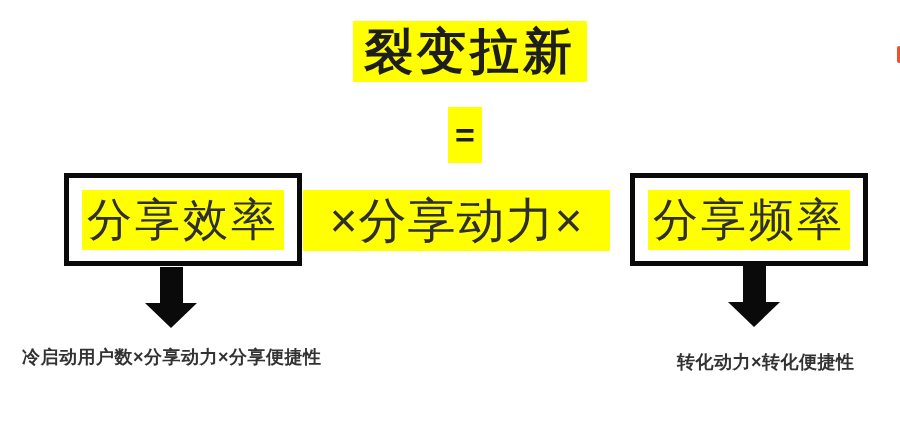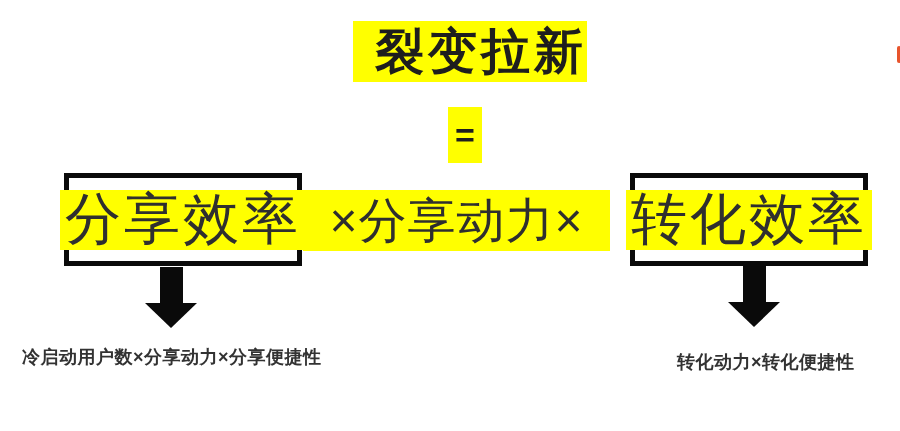--- a/index.html
+++ b/index.html
@@ -17,21 +17,21 @@
     height: 431px;
     background: #ffffff;
     overflow: hidden;
     font-family: "Liberation Sans", "DejaVu Sans", sans-serif;
   }
 
   .title-block {
     position: absolute;
     left: 353px; top: 21px;
     width: 234px; height: 61px;
-    display: flex; align-items: center; justify-content: flex-end;
+    display: flex; align-items: center; justify-content: center;
     background: var(--highlight);
     font-size: 49px;
     font-weight: 900;
     letter-spacing: 4px;
     color: var(--title-color);
     white-space: nowrap;
   }
   .equals-block {
     position: absolute;
     left: 448px; top: 107px;
@@ -51,21 +51,21 @@
     background: #ffffff;
     display: flex; align-items: center; justify-content: center;
   }
   .term-box.left  { left: 64px; }
   .term-box.right { left: 630px; }
   .term-text {
     display: inline-flex; align-items: center; justify-content: center;
     height: 60px;
     padding: 0 5px;
     background: var(--highlight);
-    font-size: 56px;
+    font-size: 45px;
     font-weight: 400;
     letter-spacing: 3px;
     color: var(--text-dark);
     white-space: nowrap;
   }
   .middle-band {
     position: absolute;
     left: 303px; top: 190px;
     width: 307px; height: 61px;
     background: var(--highlight);
@@ -127,21 +127,21 @@
     <span>=</span>
   </div>
 
   <div class="term-box left">
     <span class="term-text">分享效率</span>
   </div>
 
   <div class="middle-band">×分享动力×</div>
 
   <div class="term-box right">
-    <span class="term-text">转化效率</span>
+    <span class="term-text">分享频率</span>
   </div>
 
   <div class="down-arrow left">
     <div class="stem"></div>
     <div class="head"></div>
   </div>
 
   <div class="down-arrow right">
     <div class="stem"></div>
     <div class="head"></div>

